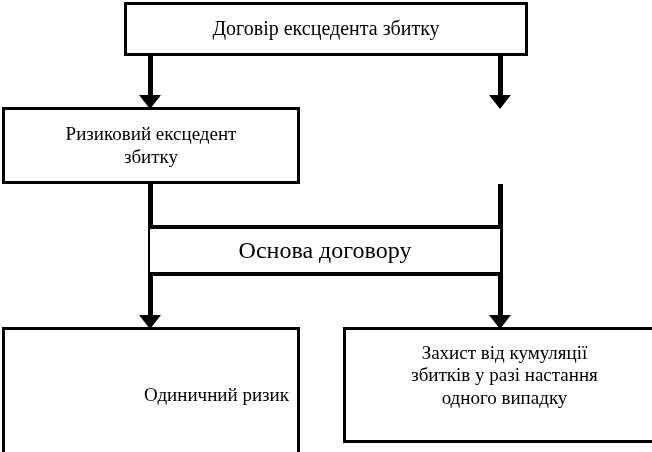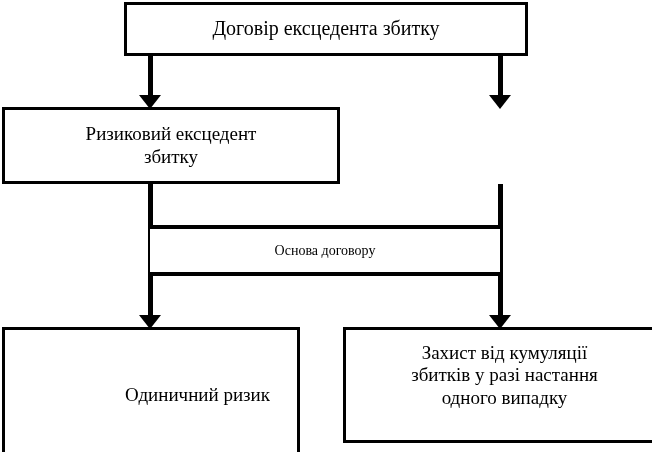--- a/index.html
+++ b/index.html
@@ -23,41 +23,41 @@
     position: absolute;
     box-sizing: border-box;
     border: 3px solid #000000;
     background: #ffffff;
     display: flex;
     align-items: center;
     justify-content: center;
     text-align: center;
     line-height: 1.18;
     font-size: 19px;
-    padding: 2px 21px;
+    padding: 2px 2px;
   }
   .node .label {
     display: block;
     white-space: pre-line;
   }
 
   
   #node-top {
     left: 124px;
     top: 2px;
     width: 404px;
     height: 54px;
     font-size: 20px;
   }
 
   
   #node-risk {
     left: 2px;
     top: 107px;
-    width: 338px;
+    width: 298px;
     height: 77px;
   }
   #node-catastrophe {
     left: 325px;
     top: 107px;
     width: 323px;
     height: 77px;
   }
 
   
@@ -87,21 +87,21 @@
     top: 225px;
     width: 350px;
     height: 51px;
     box-sizing: border-box;
     border-top: 4px solid #000000;
     border-bottom: 4px solid #000000;
     background: #ffffff;
     display: flex;
     align-items: center;
     justify-content: center;
-    font-size: 14px;
+    font-size: 24px;
   }
 
   
   .vline {
     position: absolute;
     width: 5px;
     background: #000000;
   }
   #vline-top-left   { left: 148px; top: 55px;  height: 44px; }
   #vline-top-right  { left: 498px; top: 55px;  height: 44px; }

